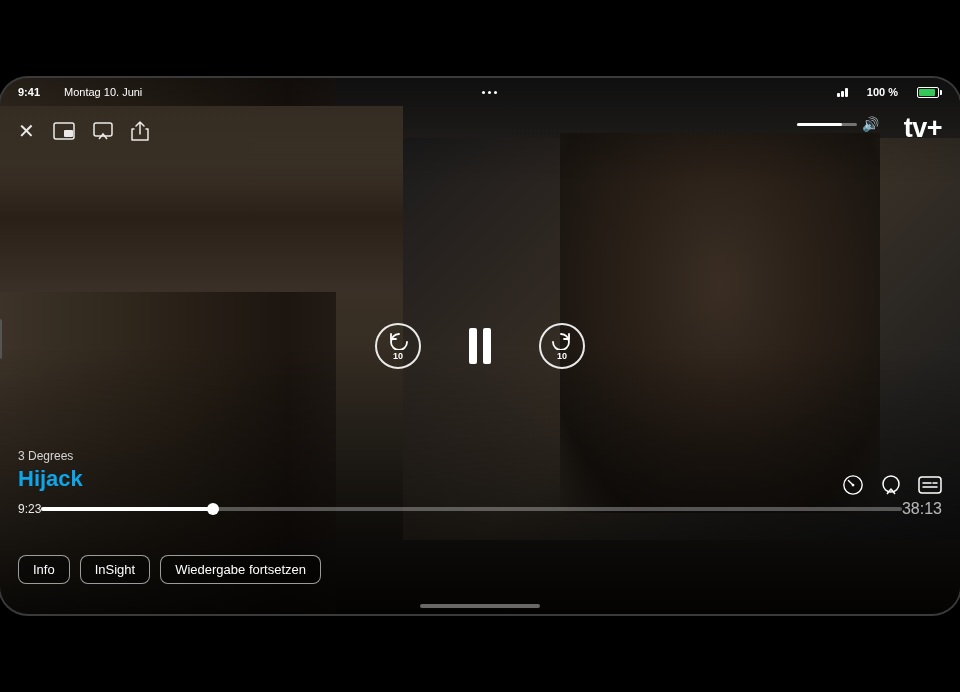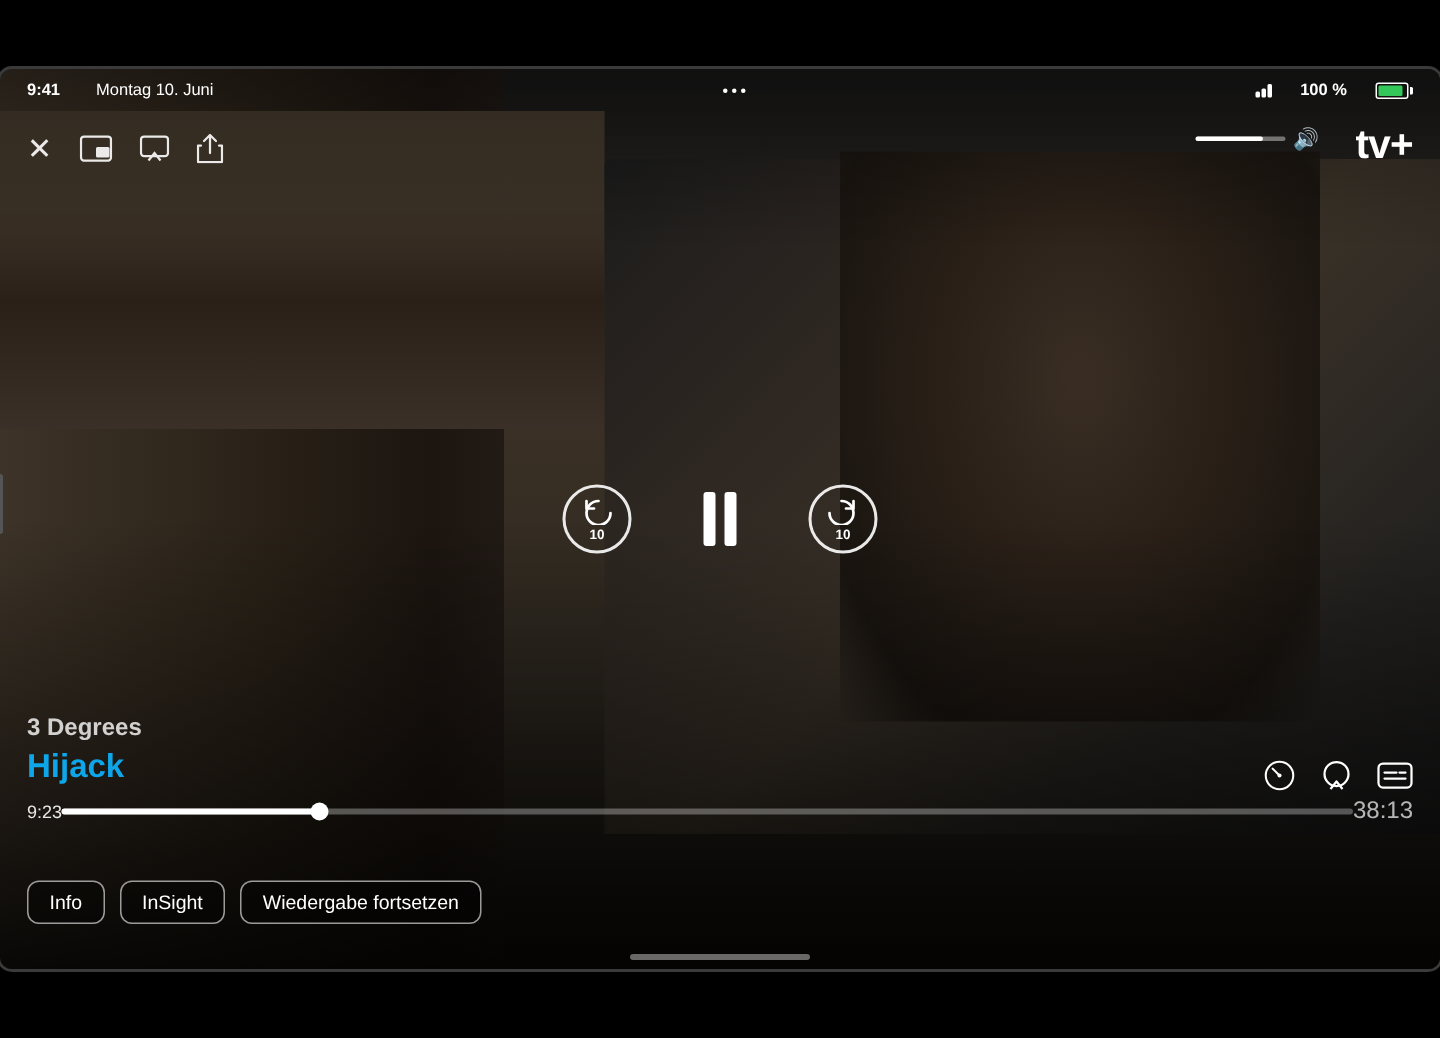--- a/index.html
+++ b/index.html
@@ -10,23 +10,23 @@
       background: #000;
       overflow: hidden;
       font-family: -apple-system, BlinkMacSystemFont, 'Helvetica Neue', sans-serif;
       display: flex;
       align-items: center;
       justify-content: center;
     }
 
     .ipad-frame {
       width: 960px;
-      height: 600px;
+      height: 536px;
       background: #1a1a1a;
-      border-radius: 8px;
+      border-radius: 28px;
       position: relative;
       overflow: hidden;
       box-shadow: 0 0 0 2px #3a3a3a, 0 20px 60px rgba(0,0,0,0.8);
     }
 
     
     .status-bar {
       position: absolute;
       top: 0;
       left: 0;
@@ -227,24 +227,23 @@
     
     .bottom-info {
       position: absolute;
       bottom: 90px;
       left: 18px;
       right: 18px;
     }
 
     .show-title-small {
       color: rgba(255,255,255,0.8);
-      font-size: 16px;
-      font-weight: 700;
+      font-size: 12px;
+      font-weight: 400;
       margin-bottom: 3px;
-      text-align: center;
     }
 
     .episode-title {
       color: #0ea5e9;
       font-size: 22px;
       font-weight: 700;
       margin-bottom: 8px;
     }
 
     

